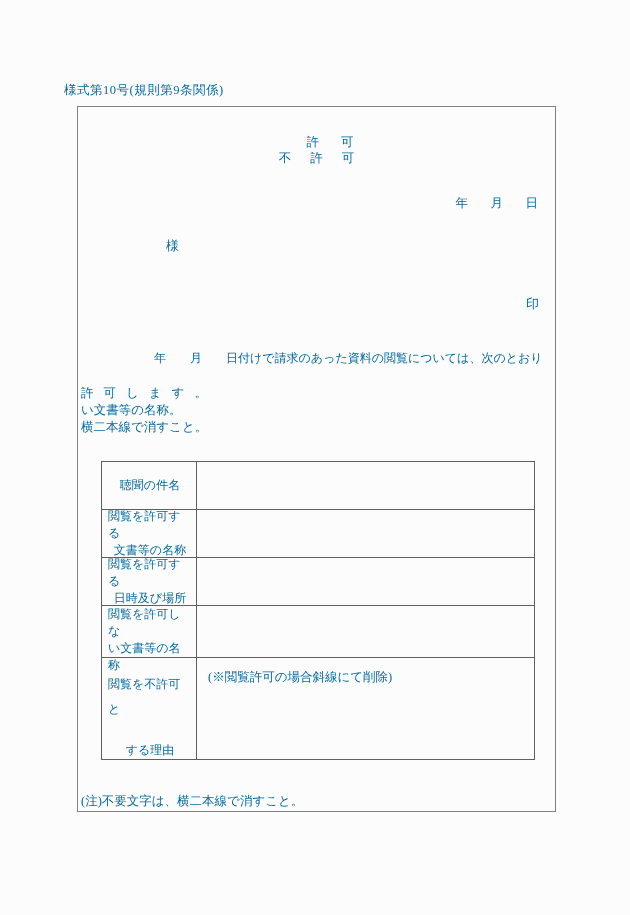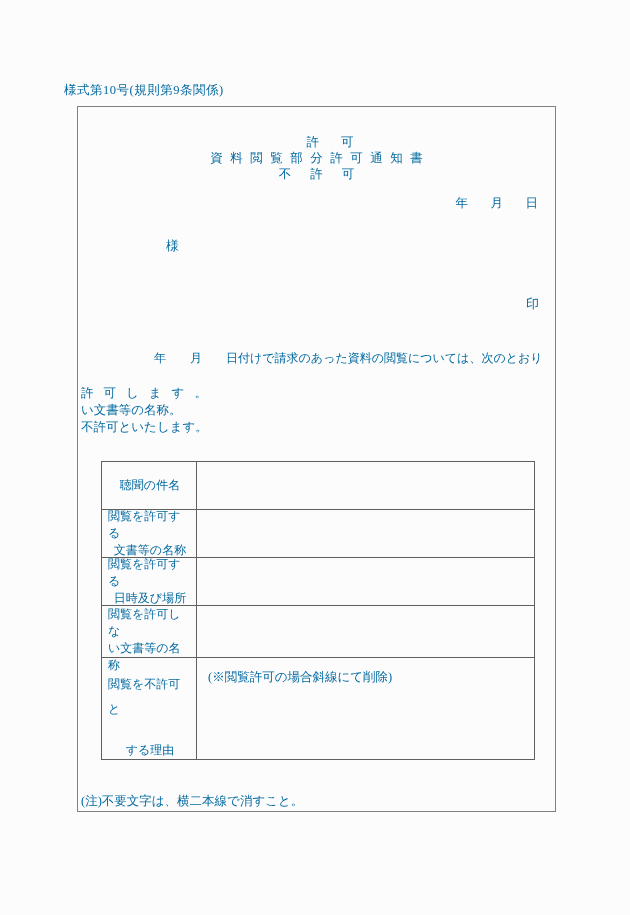--- a/index.html
+++ b/index.html
@@ -91,36 +91,35 @@
 <body>
 
 <div class="page">
 
   <div class="form-label">様式第10号(規則第9条関係)</div>
 
   <div class="outer-box">
 
     <div class="title-block">
       <div><span class="tl1">許可</span></div>
-      <div><span class="tl2">資料閲覧部分許可通知書</span></div>
       <div><span class="tl3">不許可</span></div>
     </div>
 
     <div class="date-line">年　月　日</div>
 
     <div class="addressee">様</div>
 
     <div class="seal">印</div>
 
     <div class="body-line">年　　月　　日付けで請求のあった資料の閲覧については、次のとおり</div>
 
     <div class="result-options">
       <span class="opt opt-spread">許可します。</span>
       <span class="opt">い文書等の名称。</span>
-      <span class="opt">不許可といたします。</span>
+      <span class="opt">横二本線で消すこと。</span>
     </div>
 
     <div class="doc-table">
 
       <div class="trow r1">
         <div class="lcell">
           <span class="lline j">聴聞の件名</span>
         </div>
         <div class="vcell"></div>
       </div>

